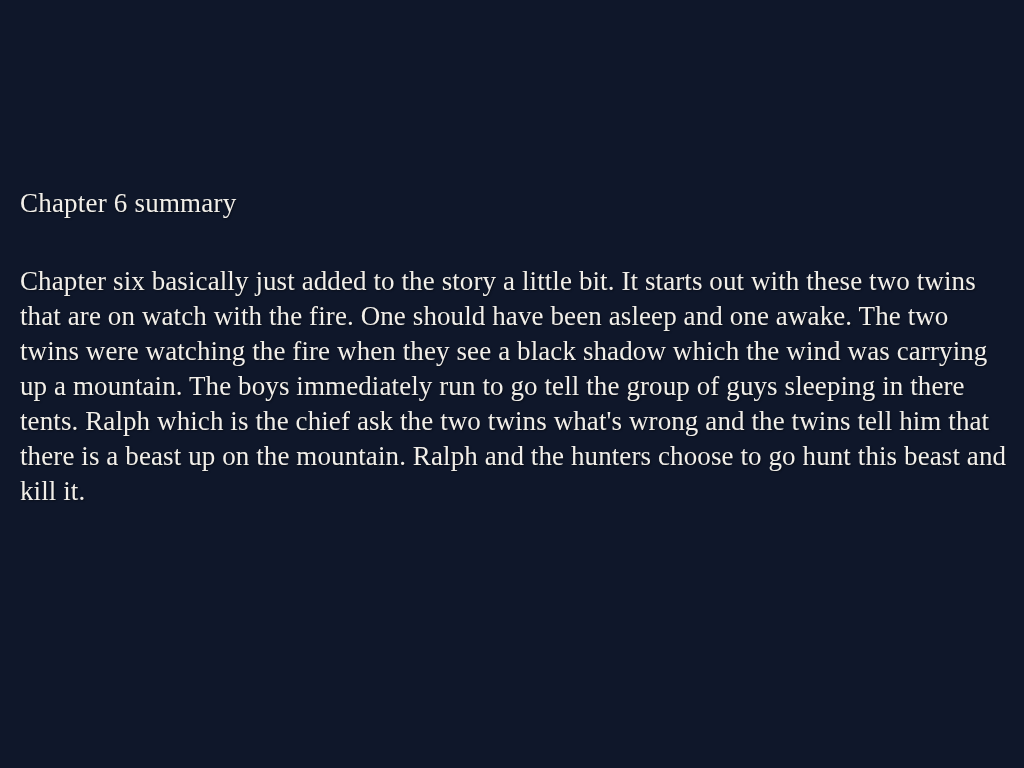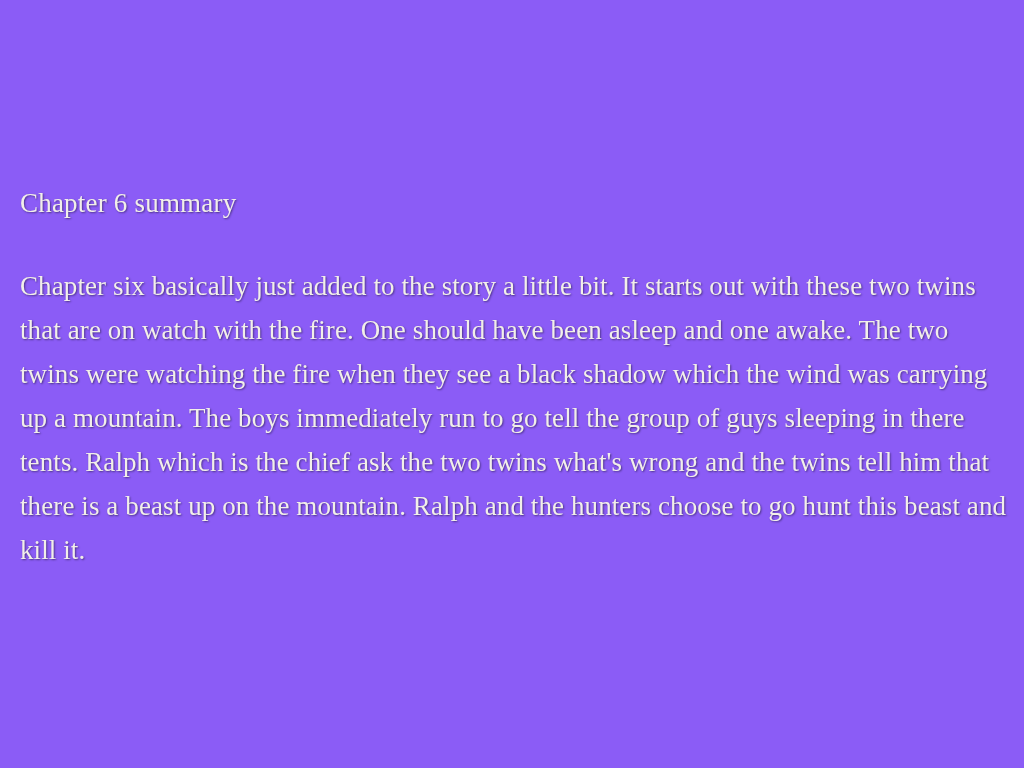--- a/index.html
+++ b/index.html
@@ -10,21 +10,21 @@
     width: 1024px;
     height: 768px;
     overflow: hidden;
     background: #6b6963;
     font-family: "Liberation Serif", serif;
   }
   .slide {
     position: relative;
     width: 1024px;
     height: 768px;
-    background: #8b5cf6;
+    background: #0f172a;
     box-sizing: border-box;
   }
   .content {
     position: absolute;
     left: 20px;
     top: 186px;
     width: 990px;
   }
   .slide-title {
     font-size: 27px;
@@ -34,21 +34,21 @@
     letter-spacing: 0.2px;
     text-shadow: 1px 1px 2px rgba(0,0,0,0.45);
     margin: 0;
     font-weight: normal;
   }
   .spacer {
     height: 44px;
   }
   .slide-body {
     font-size: 27px;
-    line-height: 44px;
+    line-height: 35px;
     color: #f2efe9;
     font-family: "Liberation Serif", serif;
     letter-spacing: 0.1px;
     text-shadow: 1px 1px 2px rgba(0,0,0,0.45);
     margin: 0;
     white-space: pre-wrap;
   }
 </style>
 </head>
 <body>

